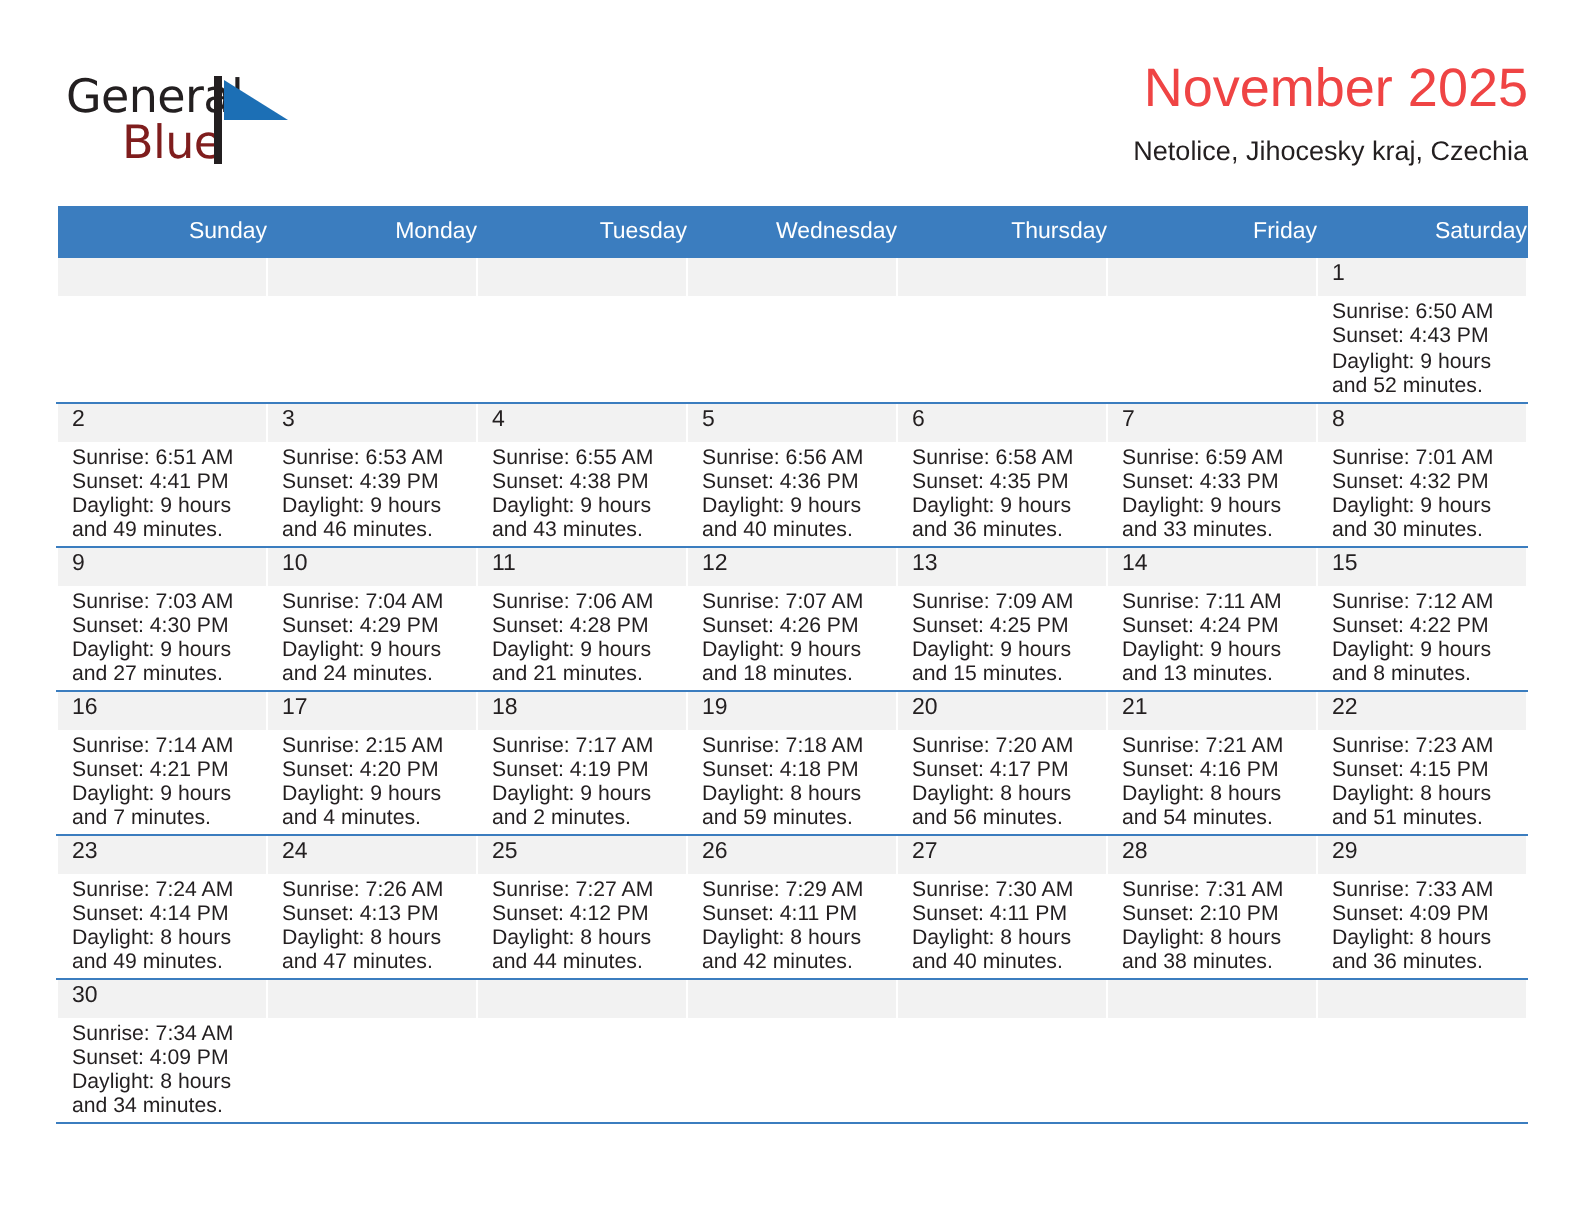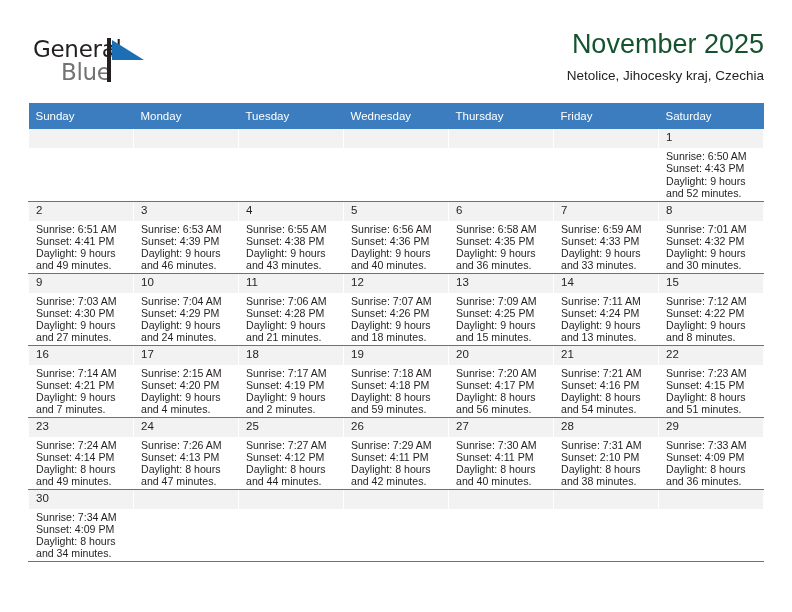--- a/index.html
+++ b/index.html
@@ -44,40 +44,40 @@
     letter-spacing: -0.3px;
     color: #231f20;
     font-family: "DejaVu Sans", sans-serif;
   }
   .logo-blue {
     position: absolute;
     left: 28px;
     top: 23px;
     font-size: 23px;
     letter-spacing: -0.3px;
-    color: #737373;
+    color: #7f1d1d;
     font-family: "DejaVu Sans", sans-serif;
   }
   .logo-flag {
     position: absolute;
     left: 74px;
     top: 2px;
     width: 38px;
     height: 44px;
   }
 
   .title-block {
     position: absolute;
     right: 0;
     top: 0;
     text-align: right;
   }
   .cal-title {
     font-size: 27px;
-    color: #14532d;
+    color: #ef4444;
     line-height: 32px;
     white-space: nowrap;
   }
   .cal-subtitle {
     font-size: 13.5px;
     color: #231f20;
     line-height: 20px;
     margin-top: 6px;
     white-space: nowrap;
     margin-left: 34px;
@@ -90,21 +90,21 @@
     top: 103px;
     width: 736px;
     border-collapse: collapse;
     table-layout: fixed;
   }
   .calendar th {
     background: #3b7dbf;
     color: #ffffff;
     font-size: 11.5px;
     font-weight: normal;
-    text-align: left;
+    text-align: right;
     padding: 6px 0 6px 7px;
     height: 14px;
     border: none;
   }
   .calendar td {
     vertical-align: top;
     padding: 0;
     border-left: 1px solid #ffffff;
     border-right: 1px solid #ffffff;
     border-bottom: 1px solid #3b7dbf;

